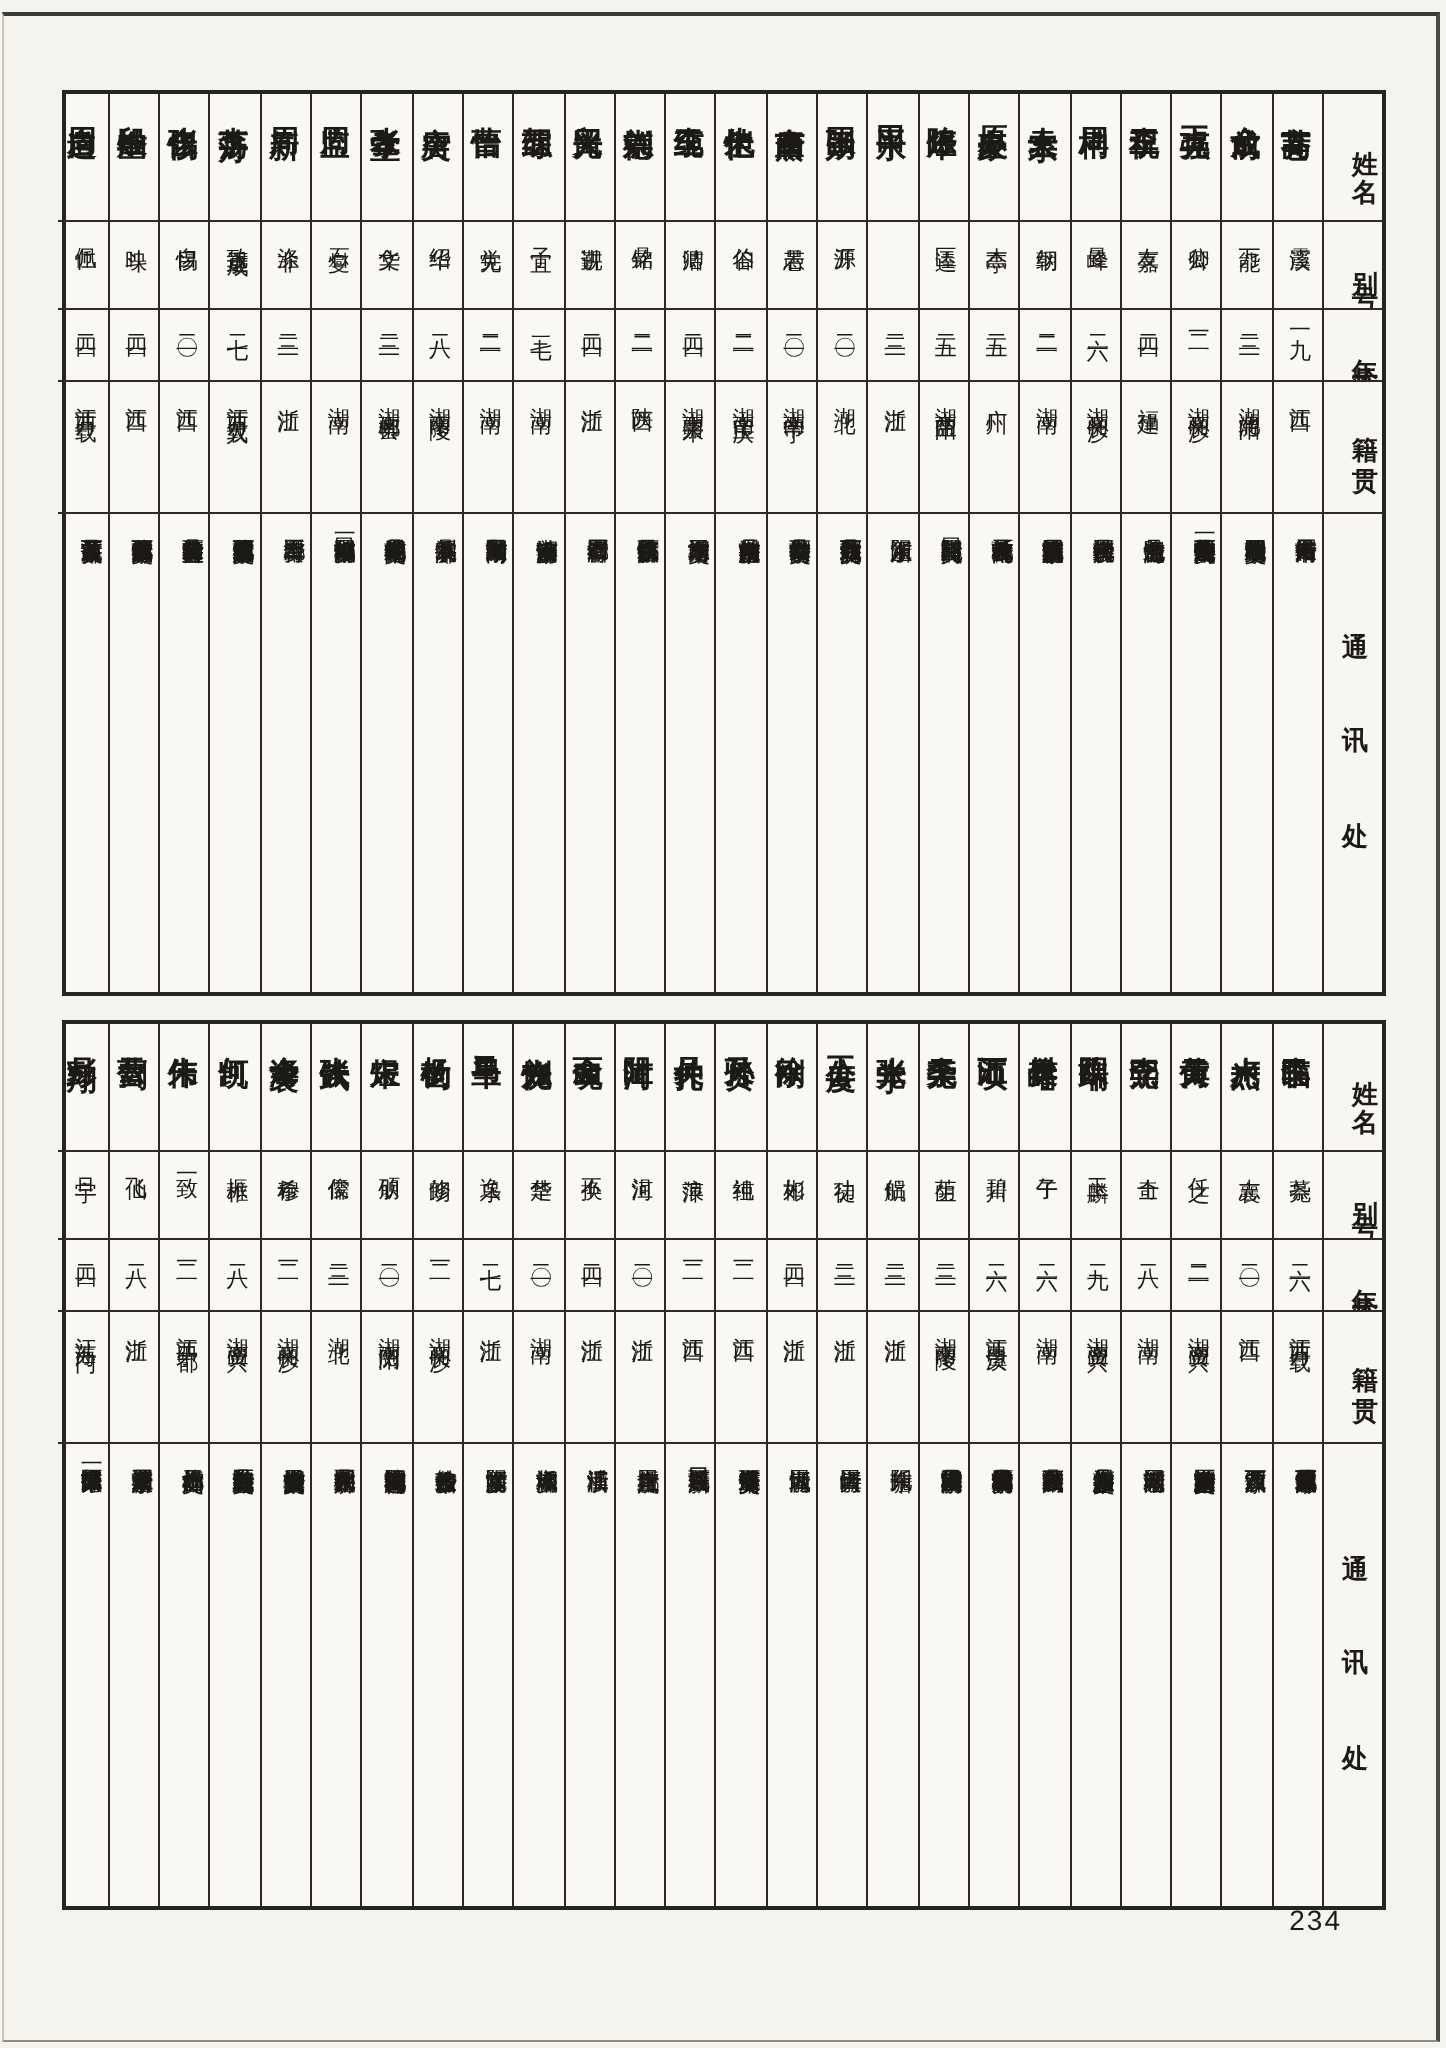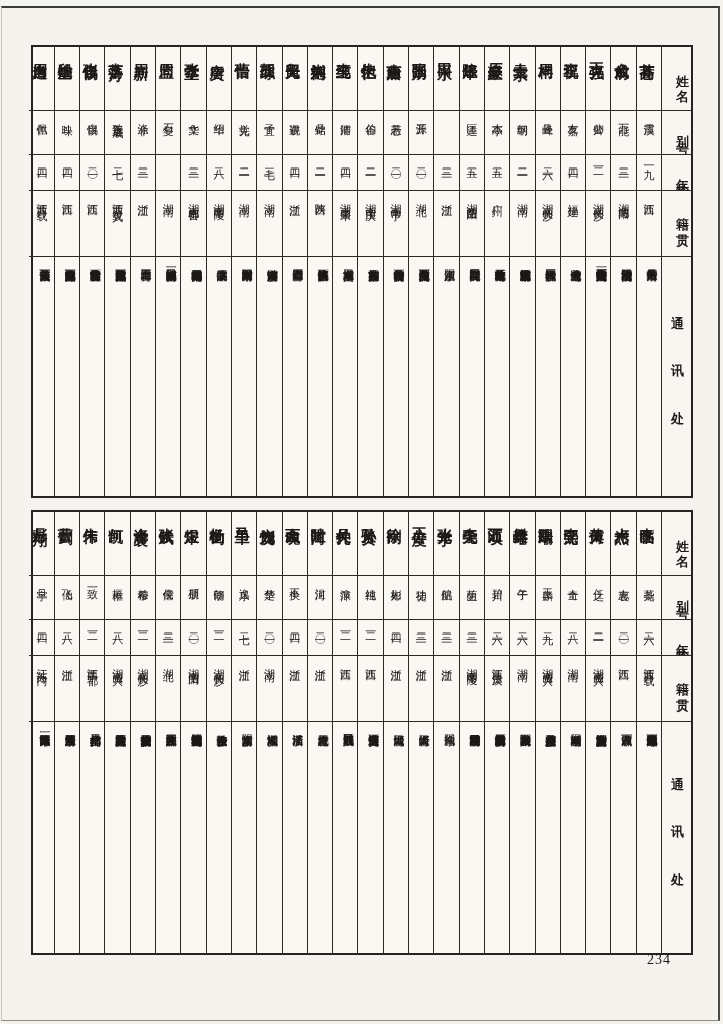--- a/index.html
+++ b/index.html
@@ -36,21 +36,21 @@
   .cell-native{height:66px;font-size:11px;letter-spacing:2px;}
   .cell-address{flex:1 1 auto;font-size:11px;line-height:12px;border-bottom:none;padding:4px 3px 2px 1px;letter-spacing:0;}
   .hcell{font-weight:bold;text-align:center;padding:0 0 0 0;}
   .hcell.cell-name{font-size:13px;letter-spacing:14px;}
   .hcell.cell-alias{font-size:13px;letter-spacing:8px;}
   .hcell.cell-age{font-size:13px;letter-spacing:4px;}
   .hcell.cell-native{font-size:13px;letter-spacing:16px;}
   .hcell.cell-address{font-size:13px;letter-spacing:48px;line-height:28px;}
   .page-number{
     position:absolute;top:952px;right:52px;font-size:14px;
-    letter-spacing:1px;font-family:Liberation Serif, serif;
+    letter-spacing:1px;font-family:Liberation Sans, sans-serif;
   }
 </style>
 </head>
 <body>
 
 <div class="sheet">
   <div class="page-border"></div>
 
   <div class="tables">
 

